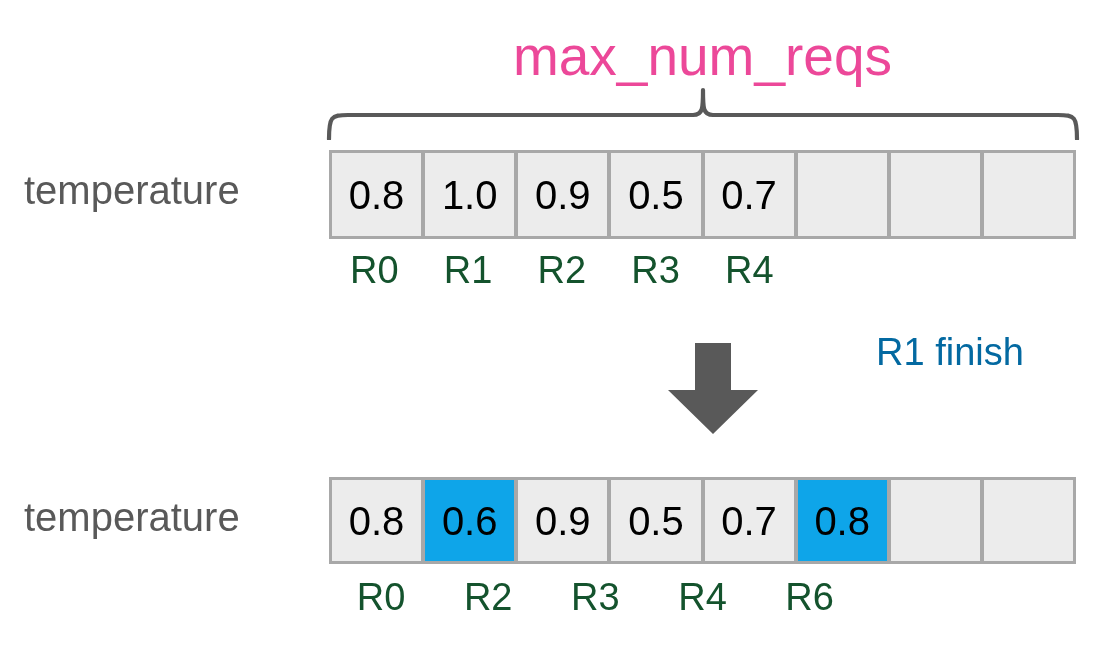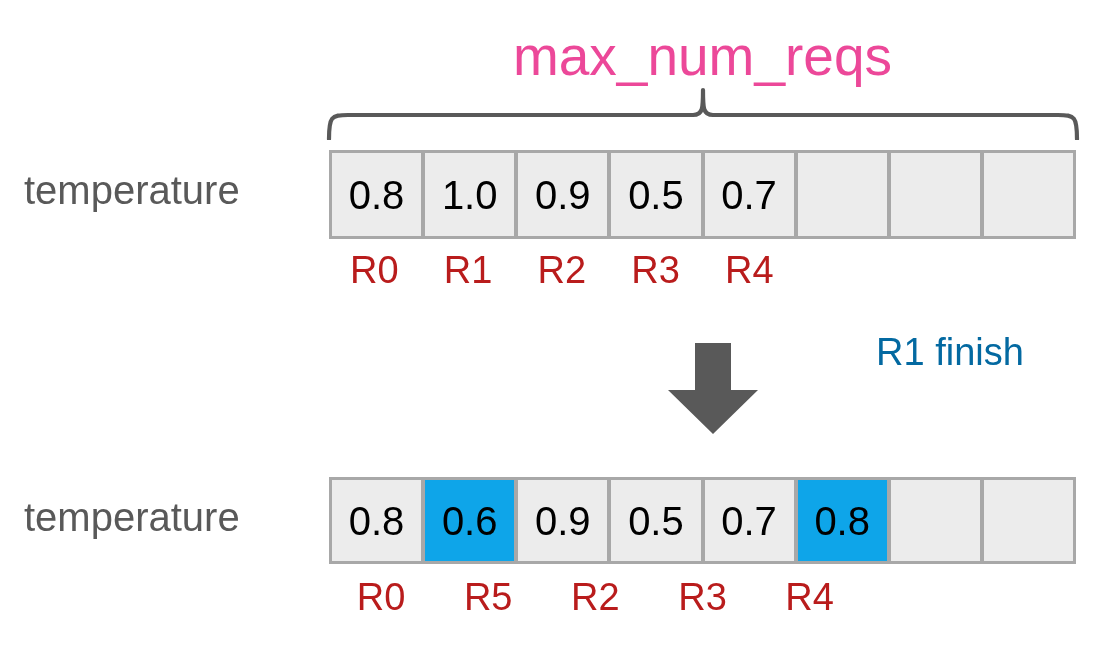--- a/index.html
+++ b/index.html
@@ -86,21 +86,21 @@
     display: flex;
     gap: 3px;
   }
   .indices.top    { left: 329px; top: 250px; width: 747px; }
   .indices.bottom { left: 329px; top: 577px; width: 747px; }
 
   .index {
     flex: 1 1 0;
     text-align: center;
     font-size: 38px;
-    color: #b91c1c;
+    color: #14532d;
     line-height: 1.1;
     white-space: nowrap;
   }
   .index.blank { color: transparent; }
 
   
   .arrow {
     position: absolute;
     left: 665px;
     top: 341px;
@@ -177,21 +177,21 @@
     <div class="cell">0.9</div>
     <div class="cell">0.5</div>
     <div class="cell">0.7</div>
     <div class="cell highlight">0.8</div>
     <div class="cell empty"></div>
     <div class="cell empty"></div>
   </div>
 
   <div class="indices bottom">
     <div class="index">R0</div>
-    <div class="index">R5</div>
     <div class="index">R2</div>
     <div class="index">R3</div>
     <div class="index">R4</div>
+    <div class="index">R6</div>
     <div class="index blank"></div>
     <div class="index blank"></div>
   </div>
 
 </div>
 
 </body></html>

